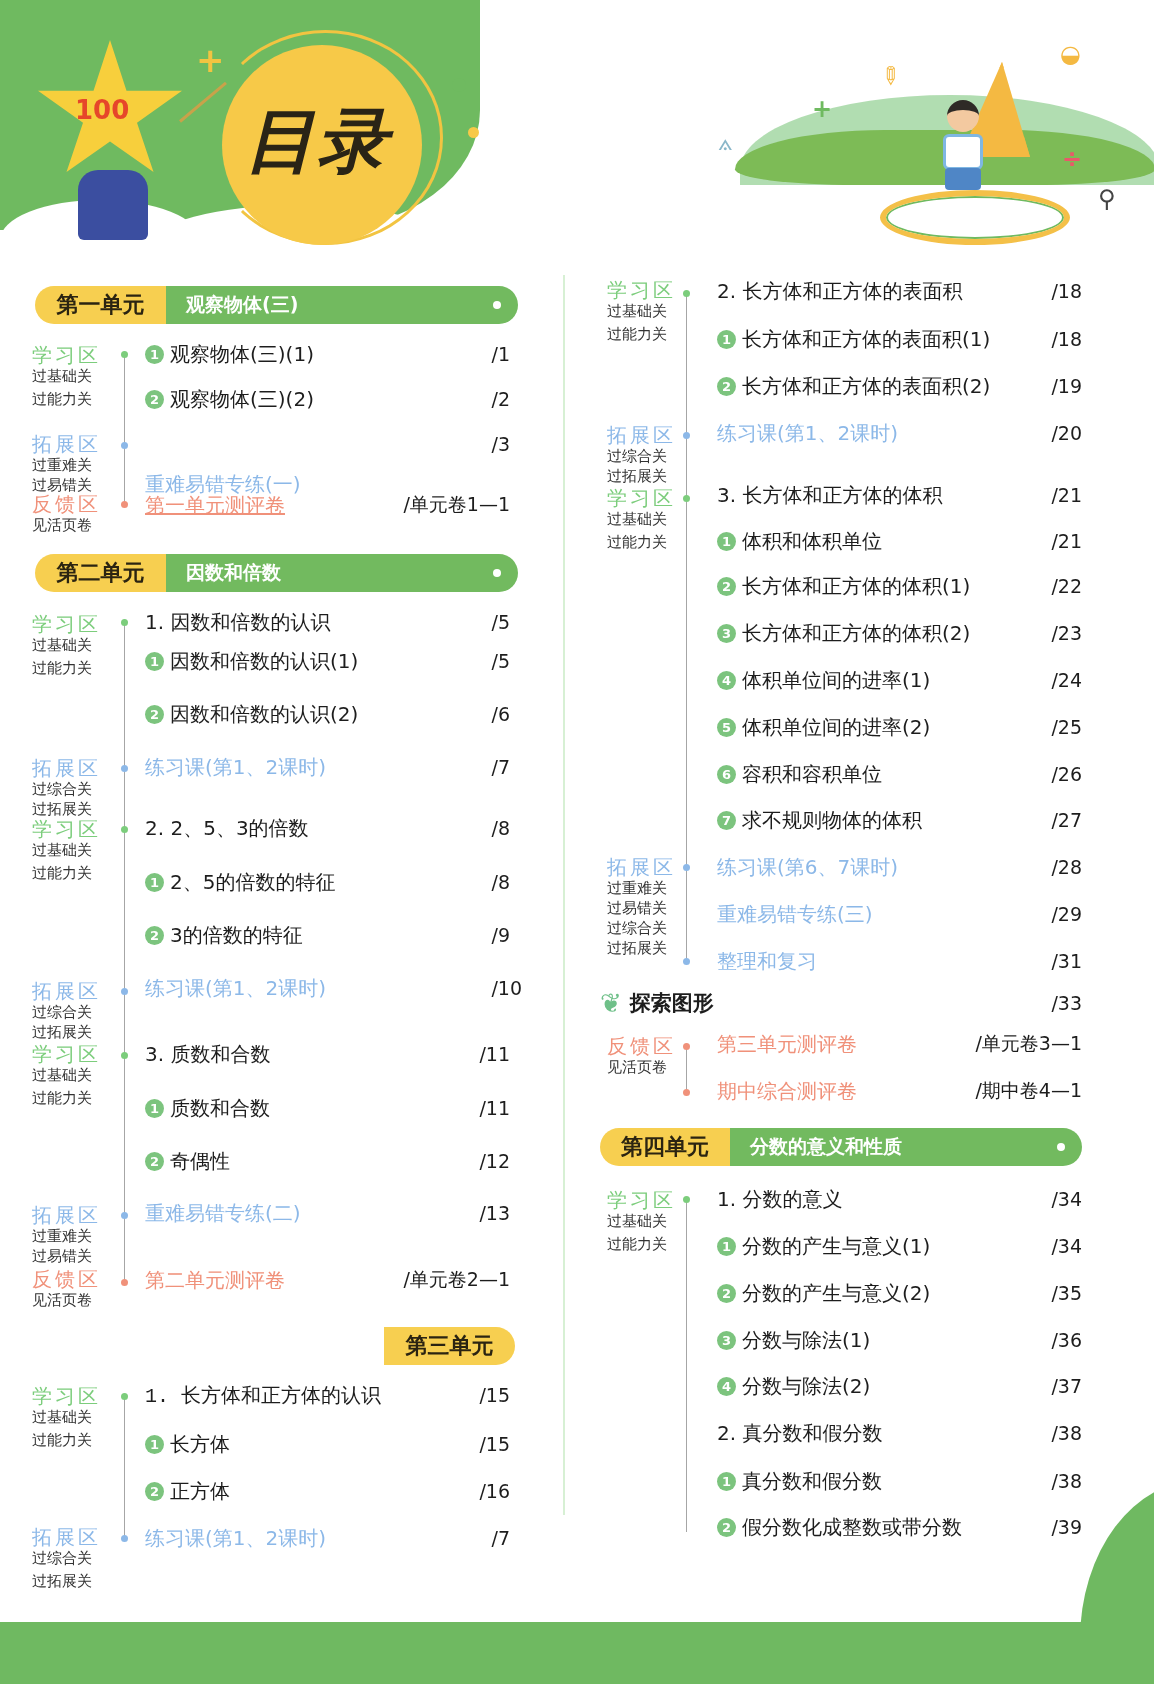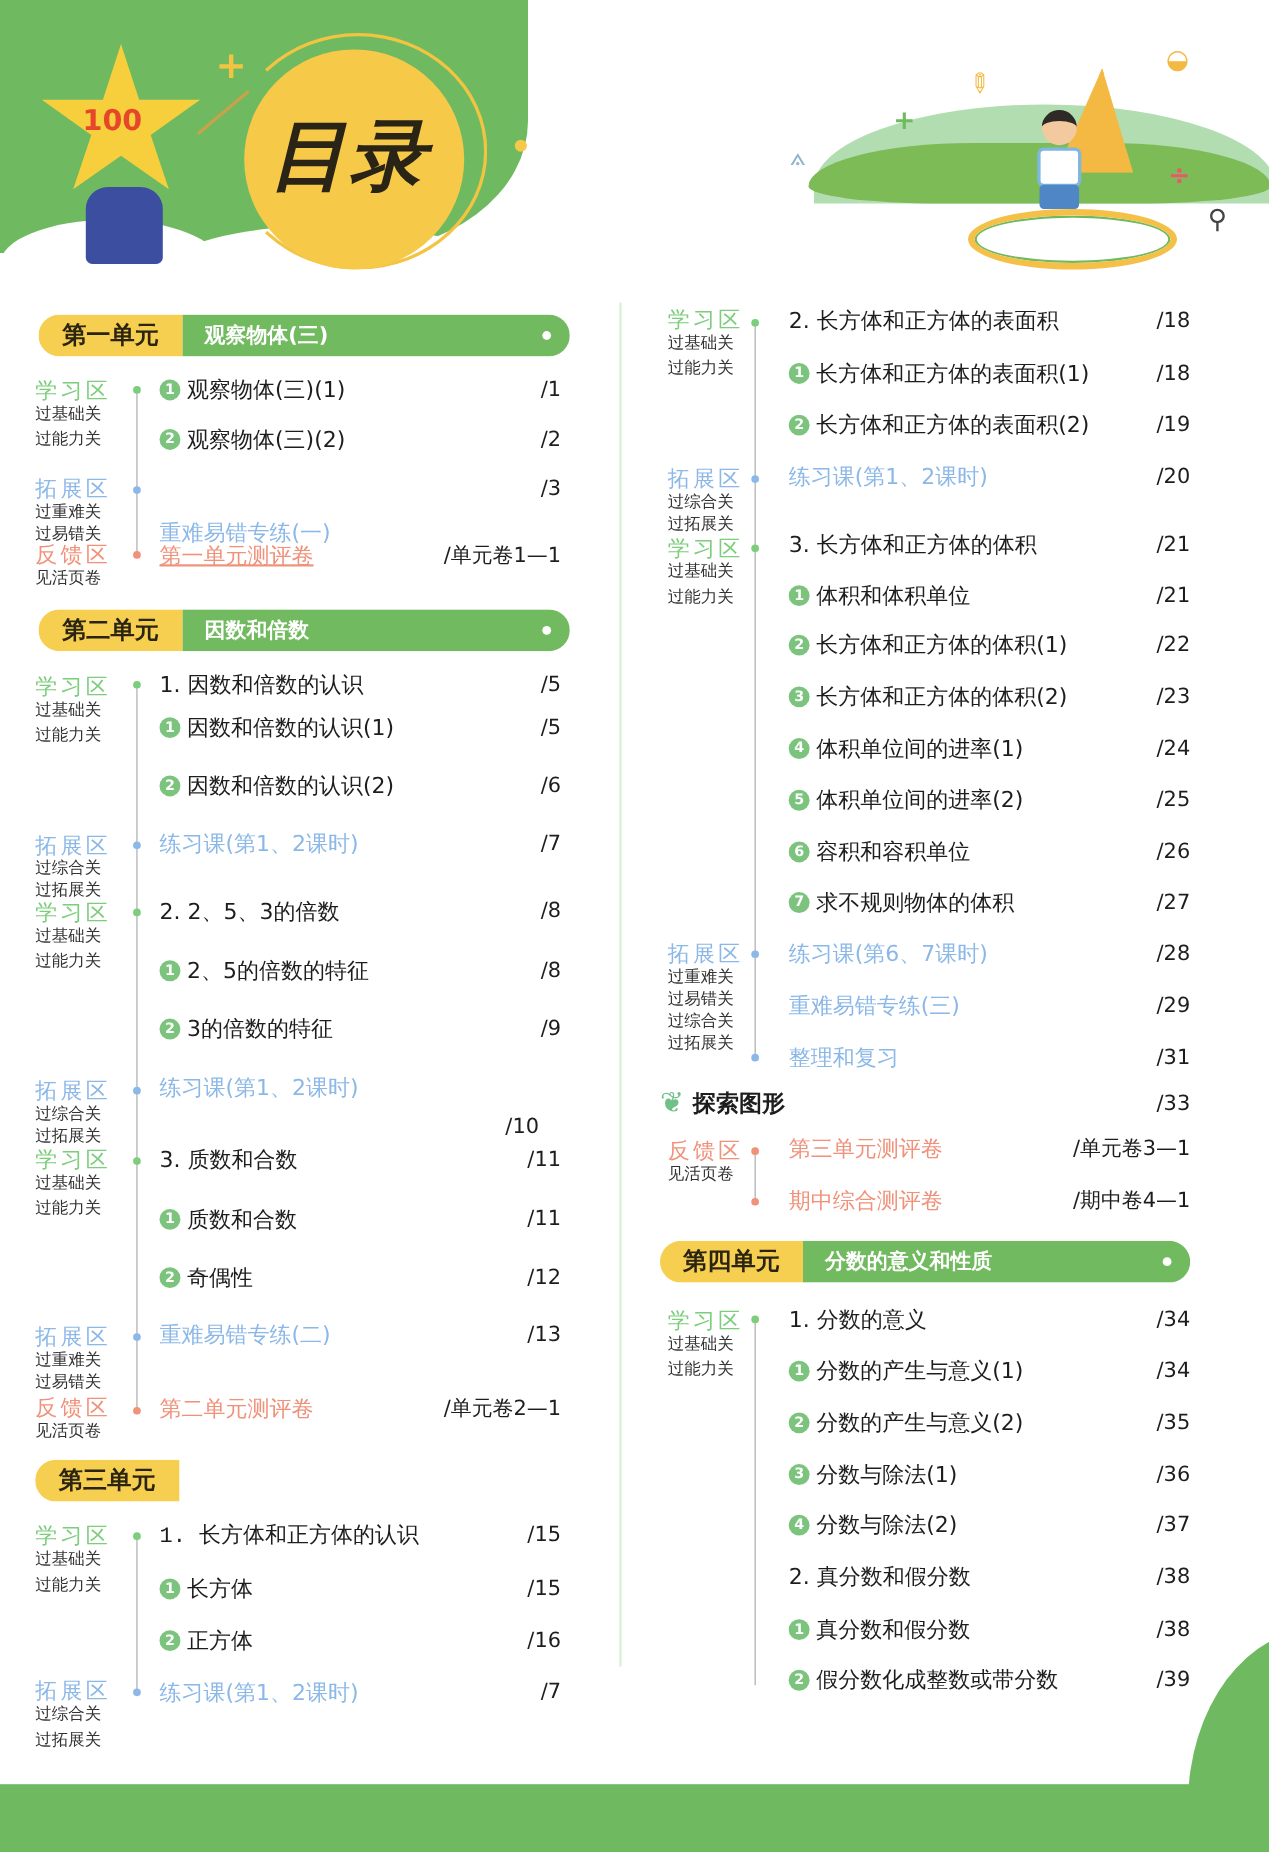--- a/index.html
+++ b/index.html
@@ -297,39 +297,39 @@
     <span class="badge">1</span>
     <span>2、5的倍数的特征</span>
   </div>
 <div class="page" style="left:380px;width:130px;top:868px;">/8</div>
 <div class="entry" style="left:145px;top:921px;">
     <span class="badge">2</span>
     <span>3的倍数的特征</span>
   </div>
 <div class="page" style="left:380px;width:130px;top:921px;">/9</div>
 <div class="entry ext" style="left:145px;top:974px;">练习课(第1、2课时)</div>
-<div class="page" style="left:360px;width:130px;top:974px;margin-top:36px;">/10</div>
+<div class="page" style="left:392px;width:130px;top:974px;">/10</div>
 <div class="entry" style="left:145px;top:1040px;">3. 质数和合数</div>
 <div class="page" style="left:380px;width:130px;top:1040px;">/11</div>
 <div class="entry" style="left:145px;top:1094px;">
     <span class="badge">1</span>
     <span>质数和合数</span>
   </div>
 <div class="page" style="left:380px;width:130px;top:1094px;">/11</div>
 <div class="entry" style="left:145px;top:1147px;">
     <span class="badge">2</span>
     <span>奇偶性</span>
   </div>
 <div class="page" style="left:380px;width:130px;top:1147px;">/12</div>
 <div class="entry ext" style="left:145px;top:1199px;">重难易错专练(二)</div>
 <div class="page" style="left:380px;width:130px;top:1199px;">/13</div>
 <div class="entry fb" style="left:145px;top:1266px;">第二单元测评卷</div>
 <div class="page" style="left:380px;width:130px;top:1266px;">/单元卷2—1</div>
 
-<div class="unit-bar" style="left:32px;top:1327px;width:483px;">
+<div class="unit-bar" style="left:32px;top:1327px;width:483px;justify-content:flex-end;">
   <div class="unit-num" style="width:131px;">第三单元</div>
 </div>
 
 <div class="zone" style="left:32px;top:1385px;">
   <span class="zone-name z-study">学习区</span>
   <span class="zone-sub">过基础关</span>
   <span class="zone-sub" style="margin-top:3px">过能力关</span>
 </div>
 <div class="zone" style="left:32px;top:1526px;">
   <span class="zone-name z-ext">拓展区</span>

